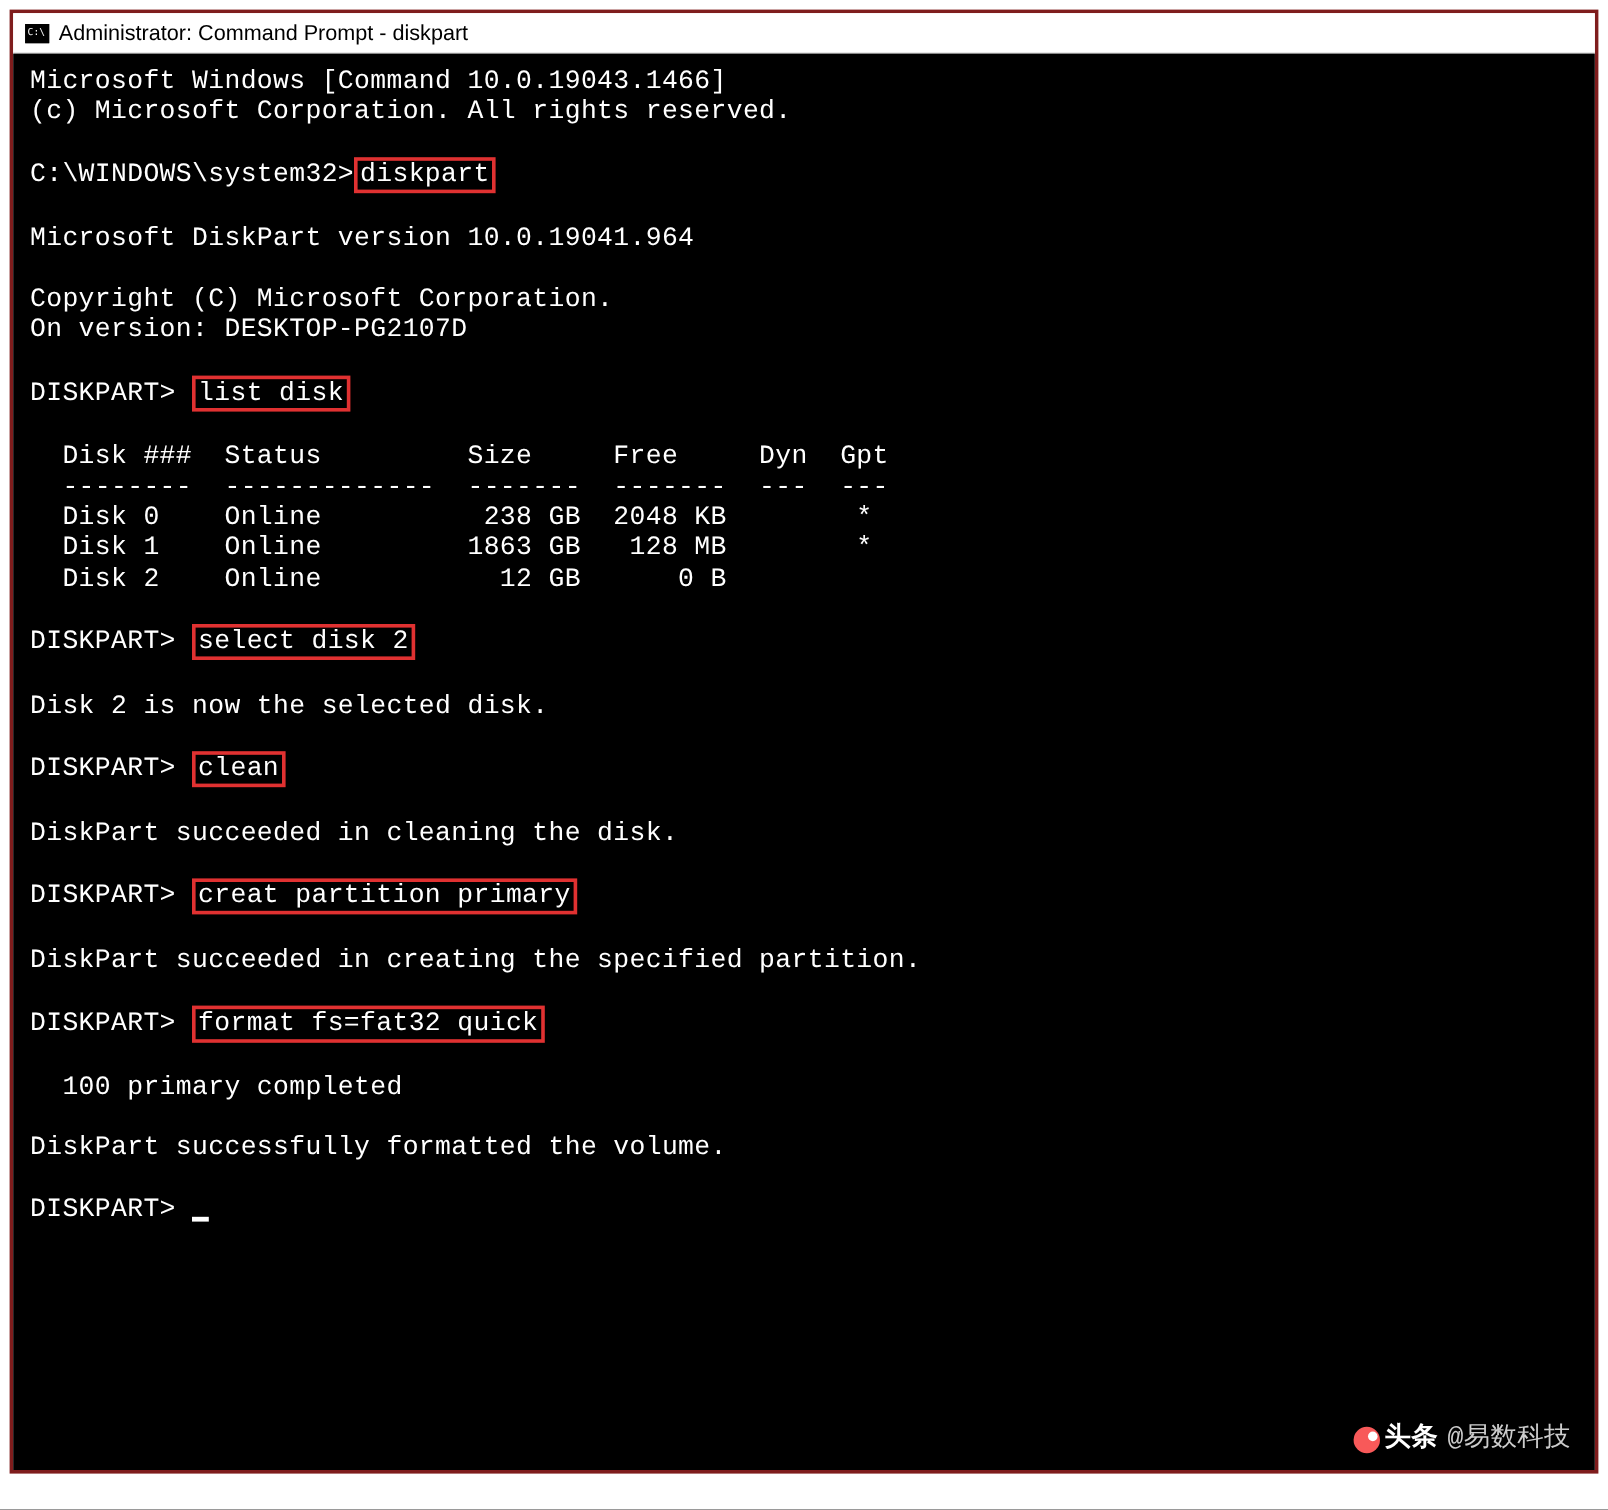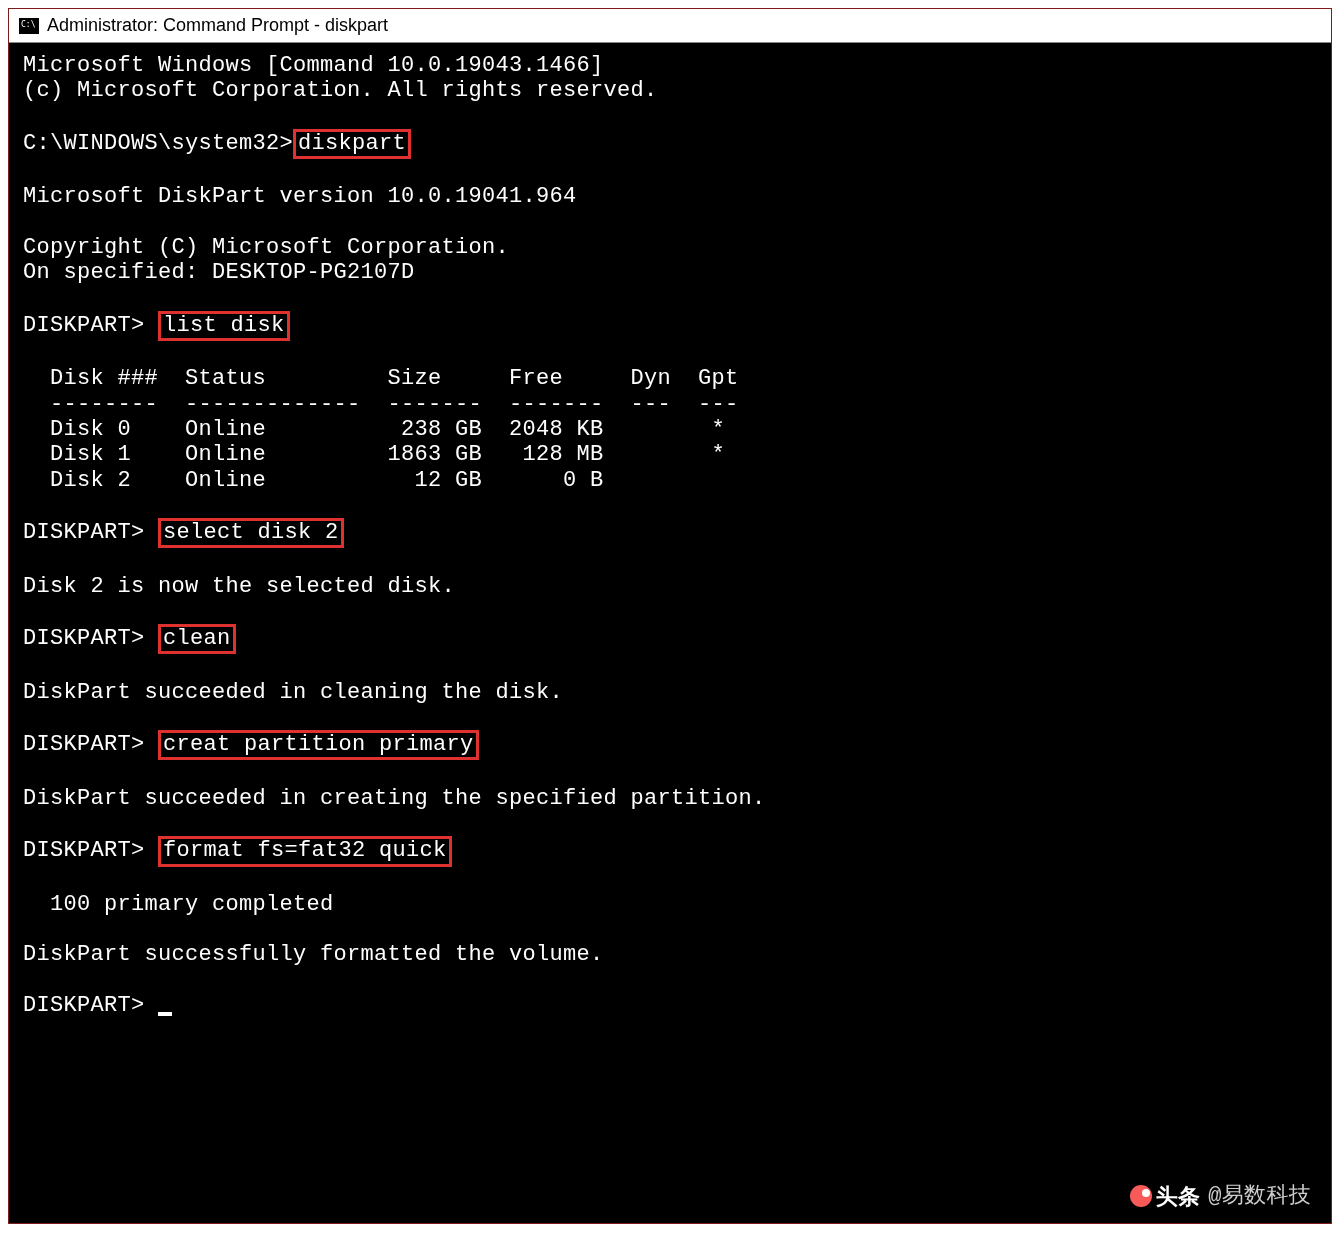--- a/index.html
+++ b/index.html
@@ -6,21 +6,21 @@
       margin: 0;
       padding: 0;
       box-sizing: border-box;
     }
     body {
       background: #fff;
       font-family: "Consolas", "Courier New", monospace;
       padding: 8px;
     }
     .window {
-      border: 1px solid #7f1d1d;
+      border: 3px solid #7f1d1d;
       width: 100%;
     }
     .titlebar {
       background: #fff;
       padding: 6px 10px;
       display: flex;
       align-items: center;
       gap: 8px;
       font-family: "Segoe UI", Arial, sans-serif;
       font-size: 18px;
@@ -74,22 +74,23 @@
       position: absolute;
       right: 20px;
       bottom: 14px;
       display: flex;
       align-items: center;
       gap: 8px;
       font-family: "Microsoft YaHei", Arial, sans-serif;
     }
     .watermark-logo {
       display: flex;
-      align-items: center;
+      align-items: flex-end;
       gap: 4px;
+      font-family: Liberation Mono, monospace;
     }
     .watermark-dot {
       width: 22px;
       height: 22px;
       border-radius: 50%;
       background: #f85959;
       position: relative;
     }
     .watermark-dot::after {
       content: "";
@@ -121,21 +122,21 @@
     <span>Administrator: Command Prompt - diskpart</span>
   </div>
   <div class="terminal"><span>Microsoft Windows [Command 10.0.19043.1466]</span>
 <span>(c) Microsoft Corporation. All rights reserved.</span>
 
 <span>C:\WINDOWS\system32&gt;</span><span class="hl">diskpart</span>
 
 <span>Microsoft DiskPart version 10.0.19041.964</span>
 
 <span>Copyright (C) Microsoft Corporation.</span>
-<span>On specified: DESKTOP-PG2107D</span>
+<span>On version: DESKTOP-PG2107D</span>
 
 <span>DISKPART&gt; </span><span class="hl">list disk</span>
 
 <span>  Disk ###  Status         Size     Free     Dyn  Gpt</span>
 <span>  --------  -------------  -------  -------  ---  ---</span>
 <span>  Disk 0    Online          238 GB  2048 KB        *</span>
 <span>  Disk 1    Online         1863 GB   128 MB        *</span>
 <span>  Disk 2    Online           12 GB      0 B</span>
 
 <span>DISKPART&gt; </span><span class="hl">select disk 2</span>

